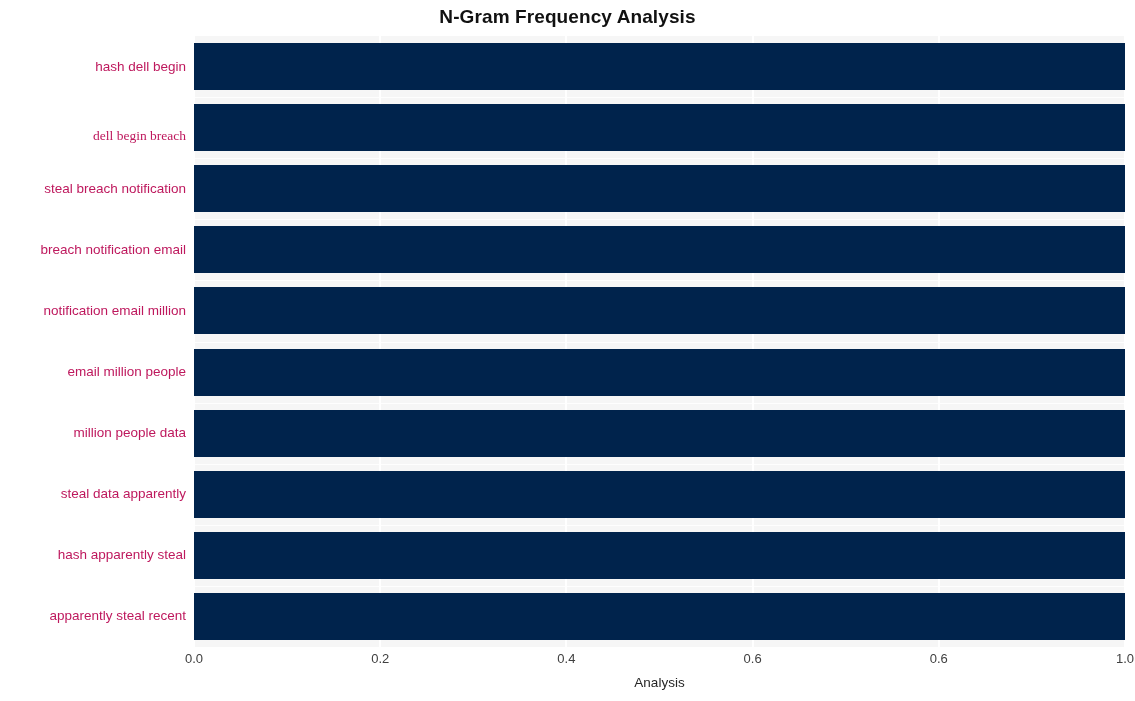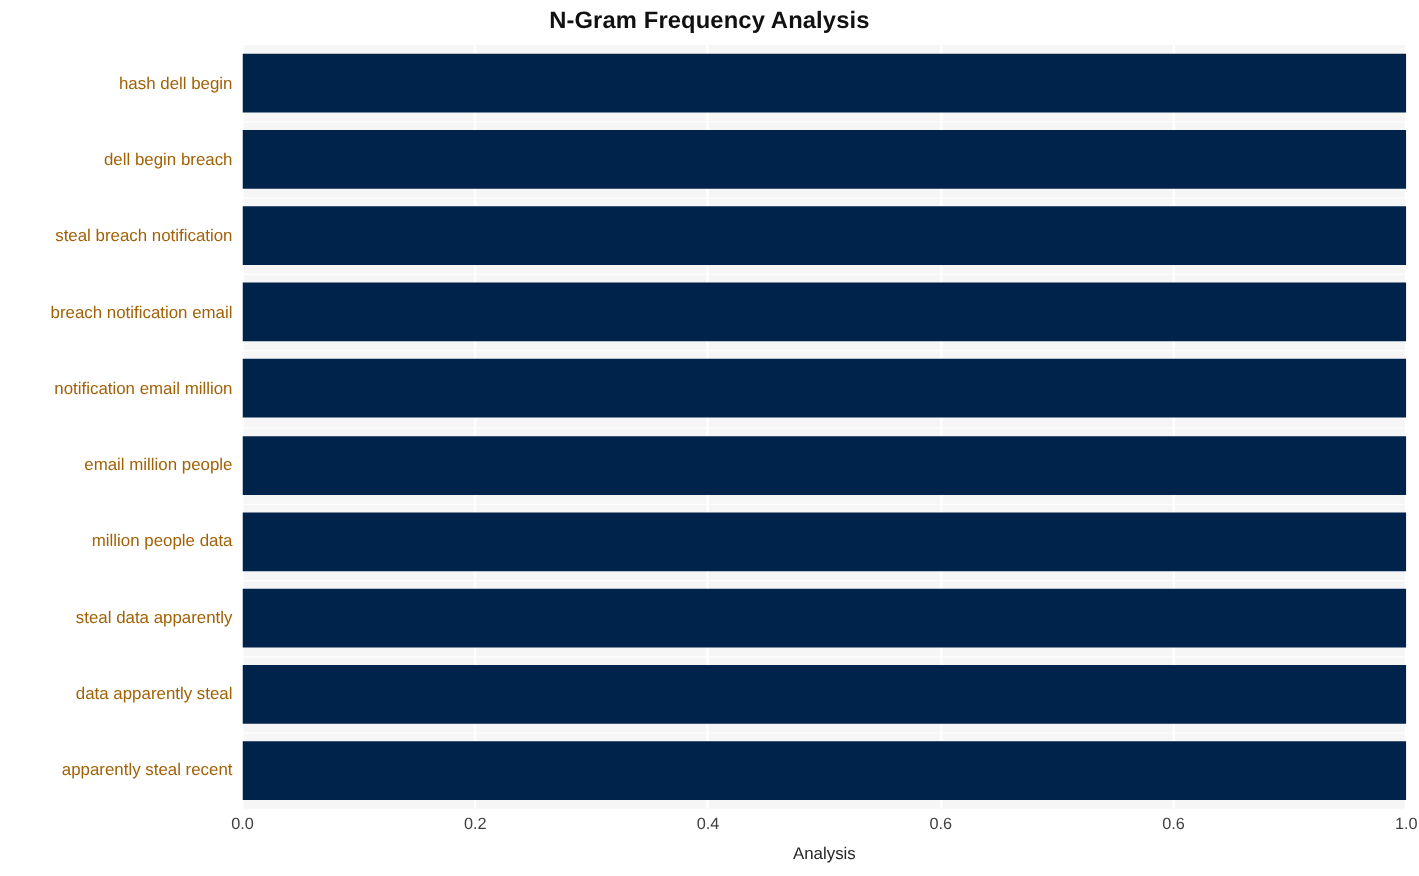--- a/index.html
+++ b/index.html
@@ -67,21 +67,21 @@
     left: 0;
     background: #00234c;
   }
 
   
   .ytick {
     position: absolute;
     right: 8px;
     text-align: center;
     font-size: 13.5px;
-    color: #a16207;
+    color: #be185d;
     white-space: nowrap;
     line-height: 16px;
   }
   #y-axis-labels {
     position: absolute;
     left: 0;
     top: 36px;
     width: 194px;
     height: 611px;
   }
@@ -151,28 +151,28 @@
         <div class="bar" title="email million people" style="top: 313px; height: 47px; width: 931px; background: rgb(0, 35, 76);"></div>
         <div class="bar" title="million people data" style="top: 374px; height: 47px; width: 931px; background: rgb(0, 35, 76);"></div>
         <div class="bar" title="people data apparently" style="top: 435px; height: 47px; width: 931px; background: rgb(0, 35, 76);"></div>
         <div class="bar" title="data apparently steal" style="top: 496px; height: 47px; width: 931px; background: rgb(0, 35, 76);"></div>
         <div class="bar" title="apparently steal recent" style="top: 557px; height: 47px; width: 931px; background: rgb(0, 35, 76);"></div>
       </div>
   </div>
 
   <div id="y-axis-labels">
       <div class="ytick" style="top: 23px;">hash dell begin</div>
-      <div class="ytick" style="top: 84px;">dell begin breach</div>
+      <div class="ytick" style="top: 92px; font-family: Liberation Serif, serif;">dell begin breach</div>
       <div class="ytick" style="top: 145px;">steal breach notification</div>
       <div class="ytick" style="top: 206px;">breach notification email</div>
       <div class="ytick" style="top: 267px;">notification email million</div>
       <div class="ytick" style="top: 328px;">email million people</div>
       <div class="ytick" style="top: 389px;">million people data</div>
       <div class="ytick" style="top: 450px;">steal data apparently</div>
-      <div class="ytick" style="top: 511px;">data apparently steal</div>
+      <div class="ytick" style="top: 511px;">hash apparently steal</div>
       <div class="ytick" style="top: 572px;">apparently steal recent</div>
     </div>
 
   <div id="x-axis-labels">
       <div class="xtick" style="left: 0px;">0.0</div>
       <div class="xtick" style="left: 186.2px;">0.2</div>
       <div class="xtick" style="left: 372.4px;">0.4</div>
       <div class="xtick" style="left: 558.6px;">0.6</div>
       <div class="xtick" style="left: 744.8px;">0.6</div>
       <div class="xtick" style="left: 931px;">1.0</div>

